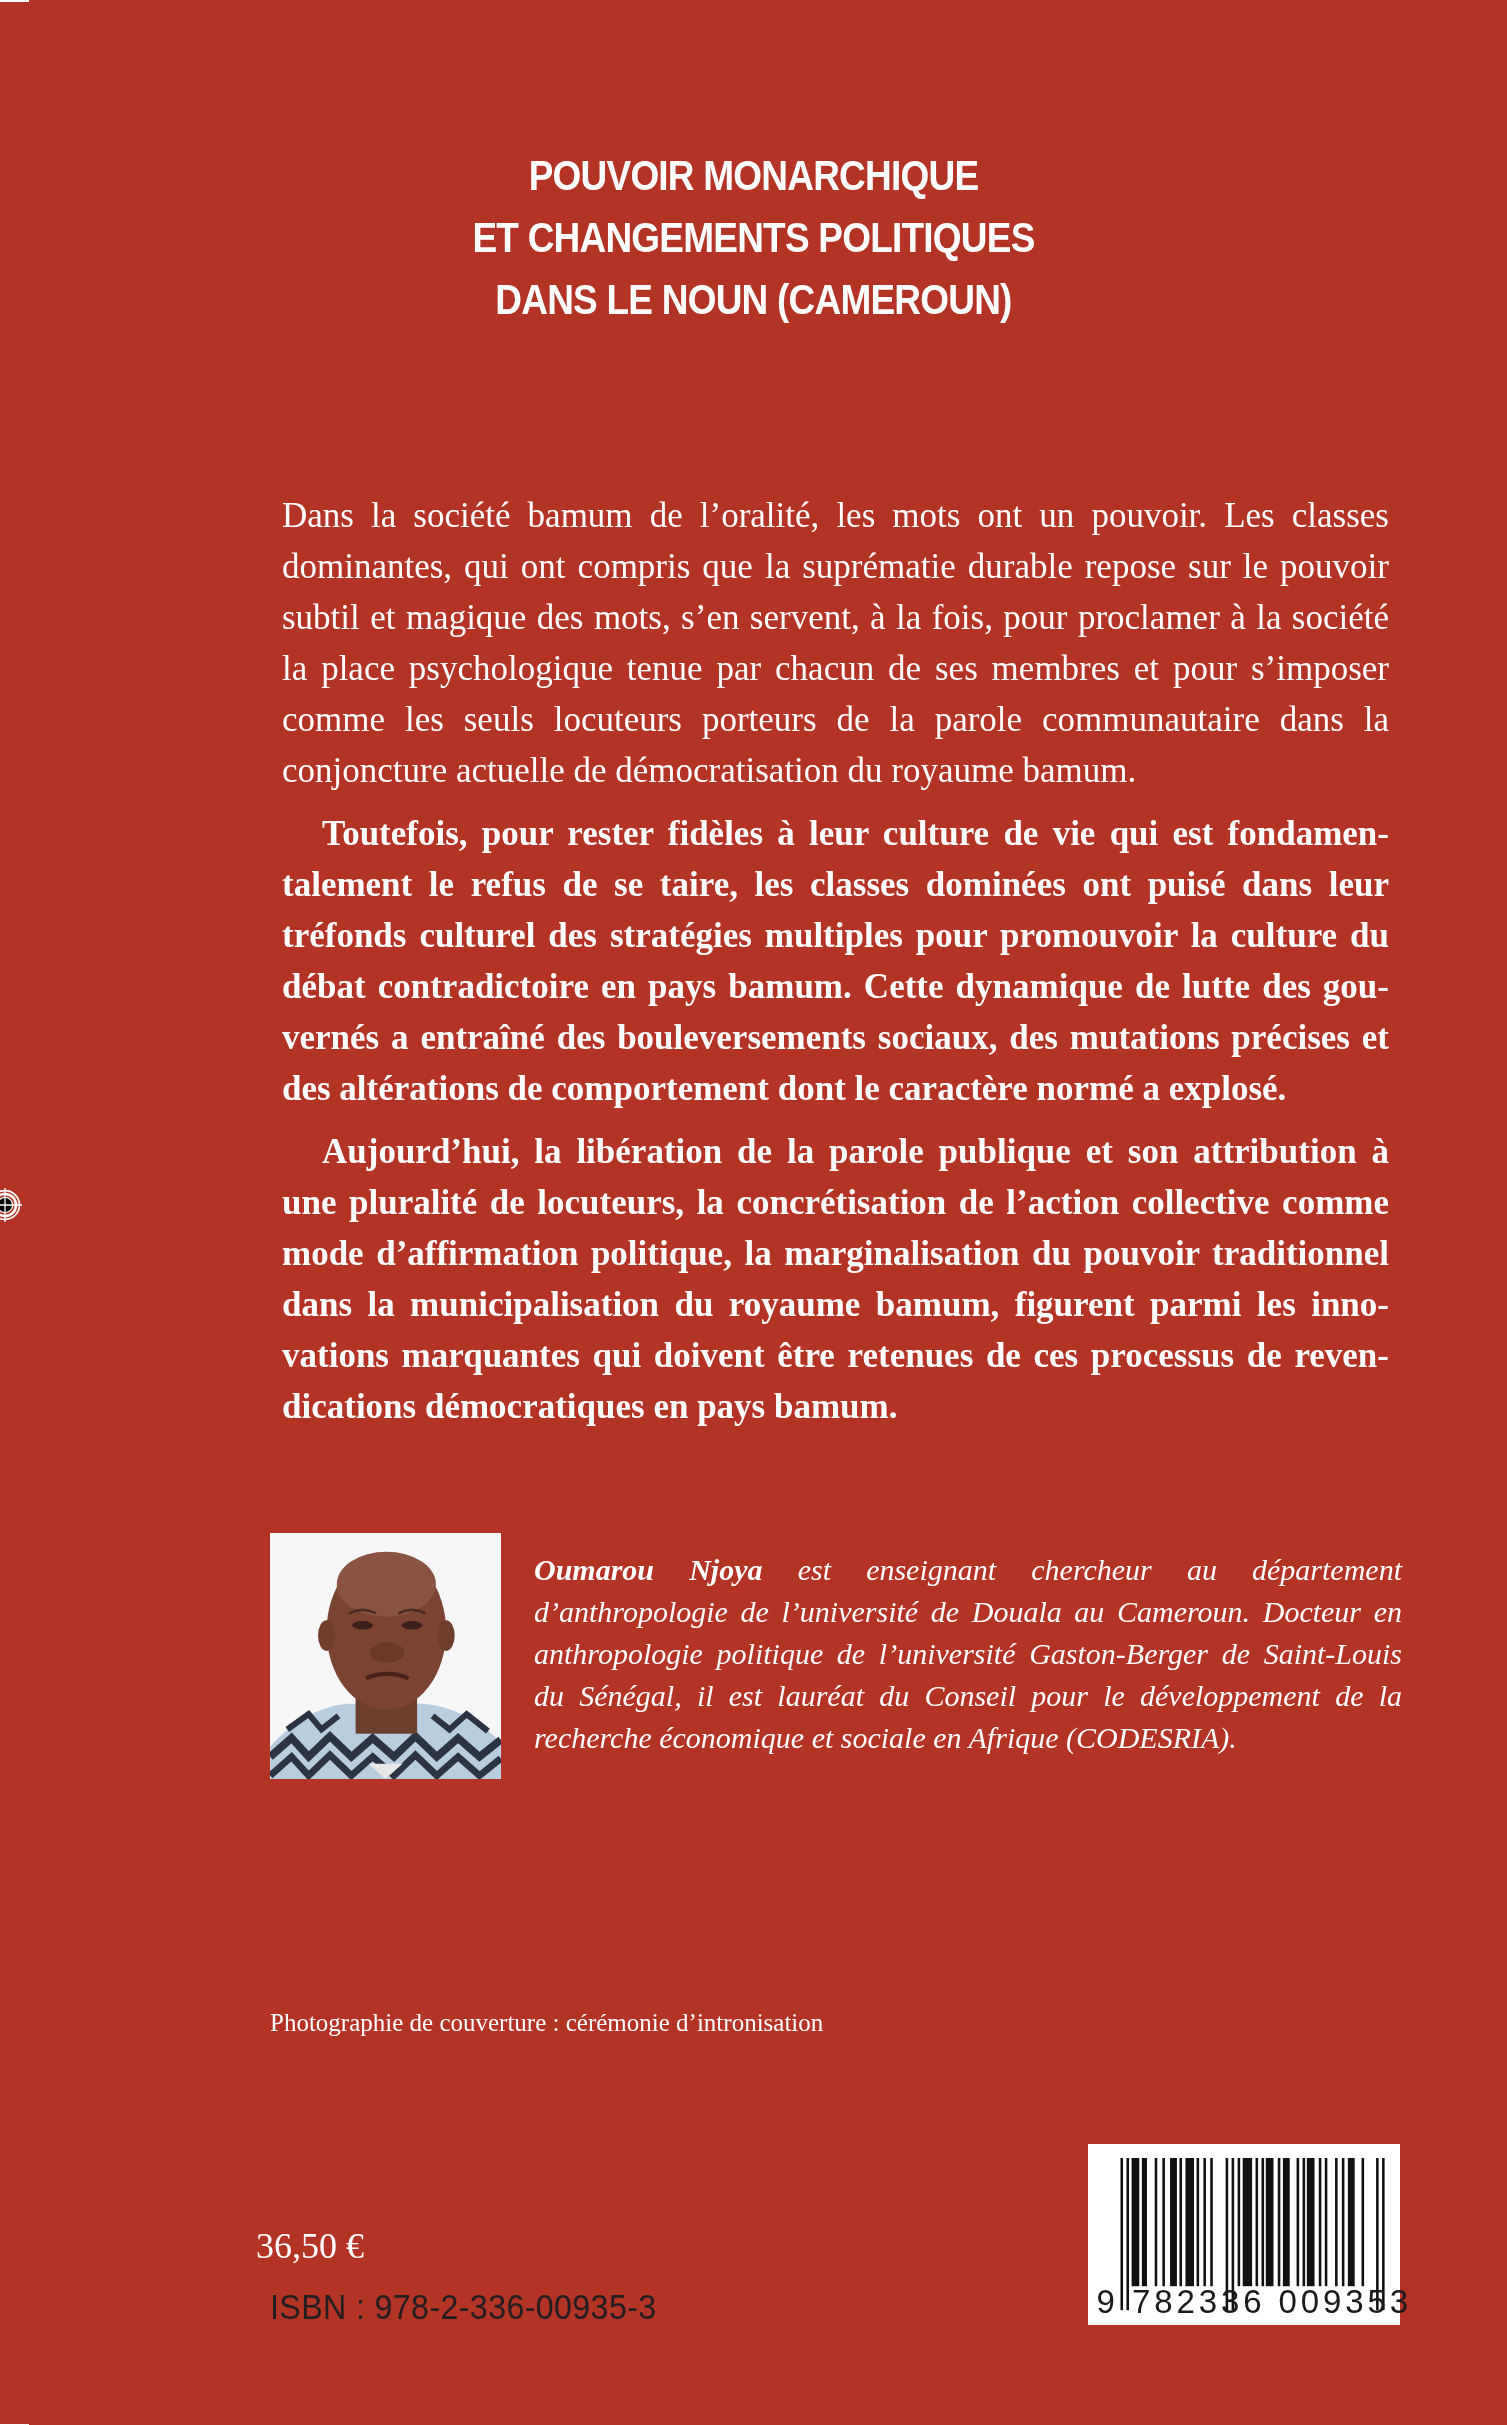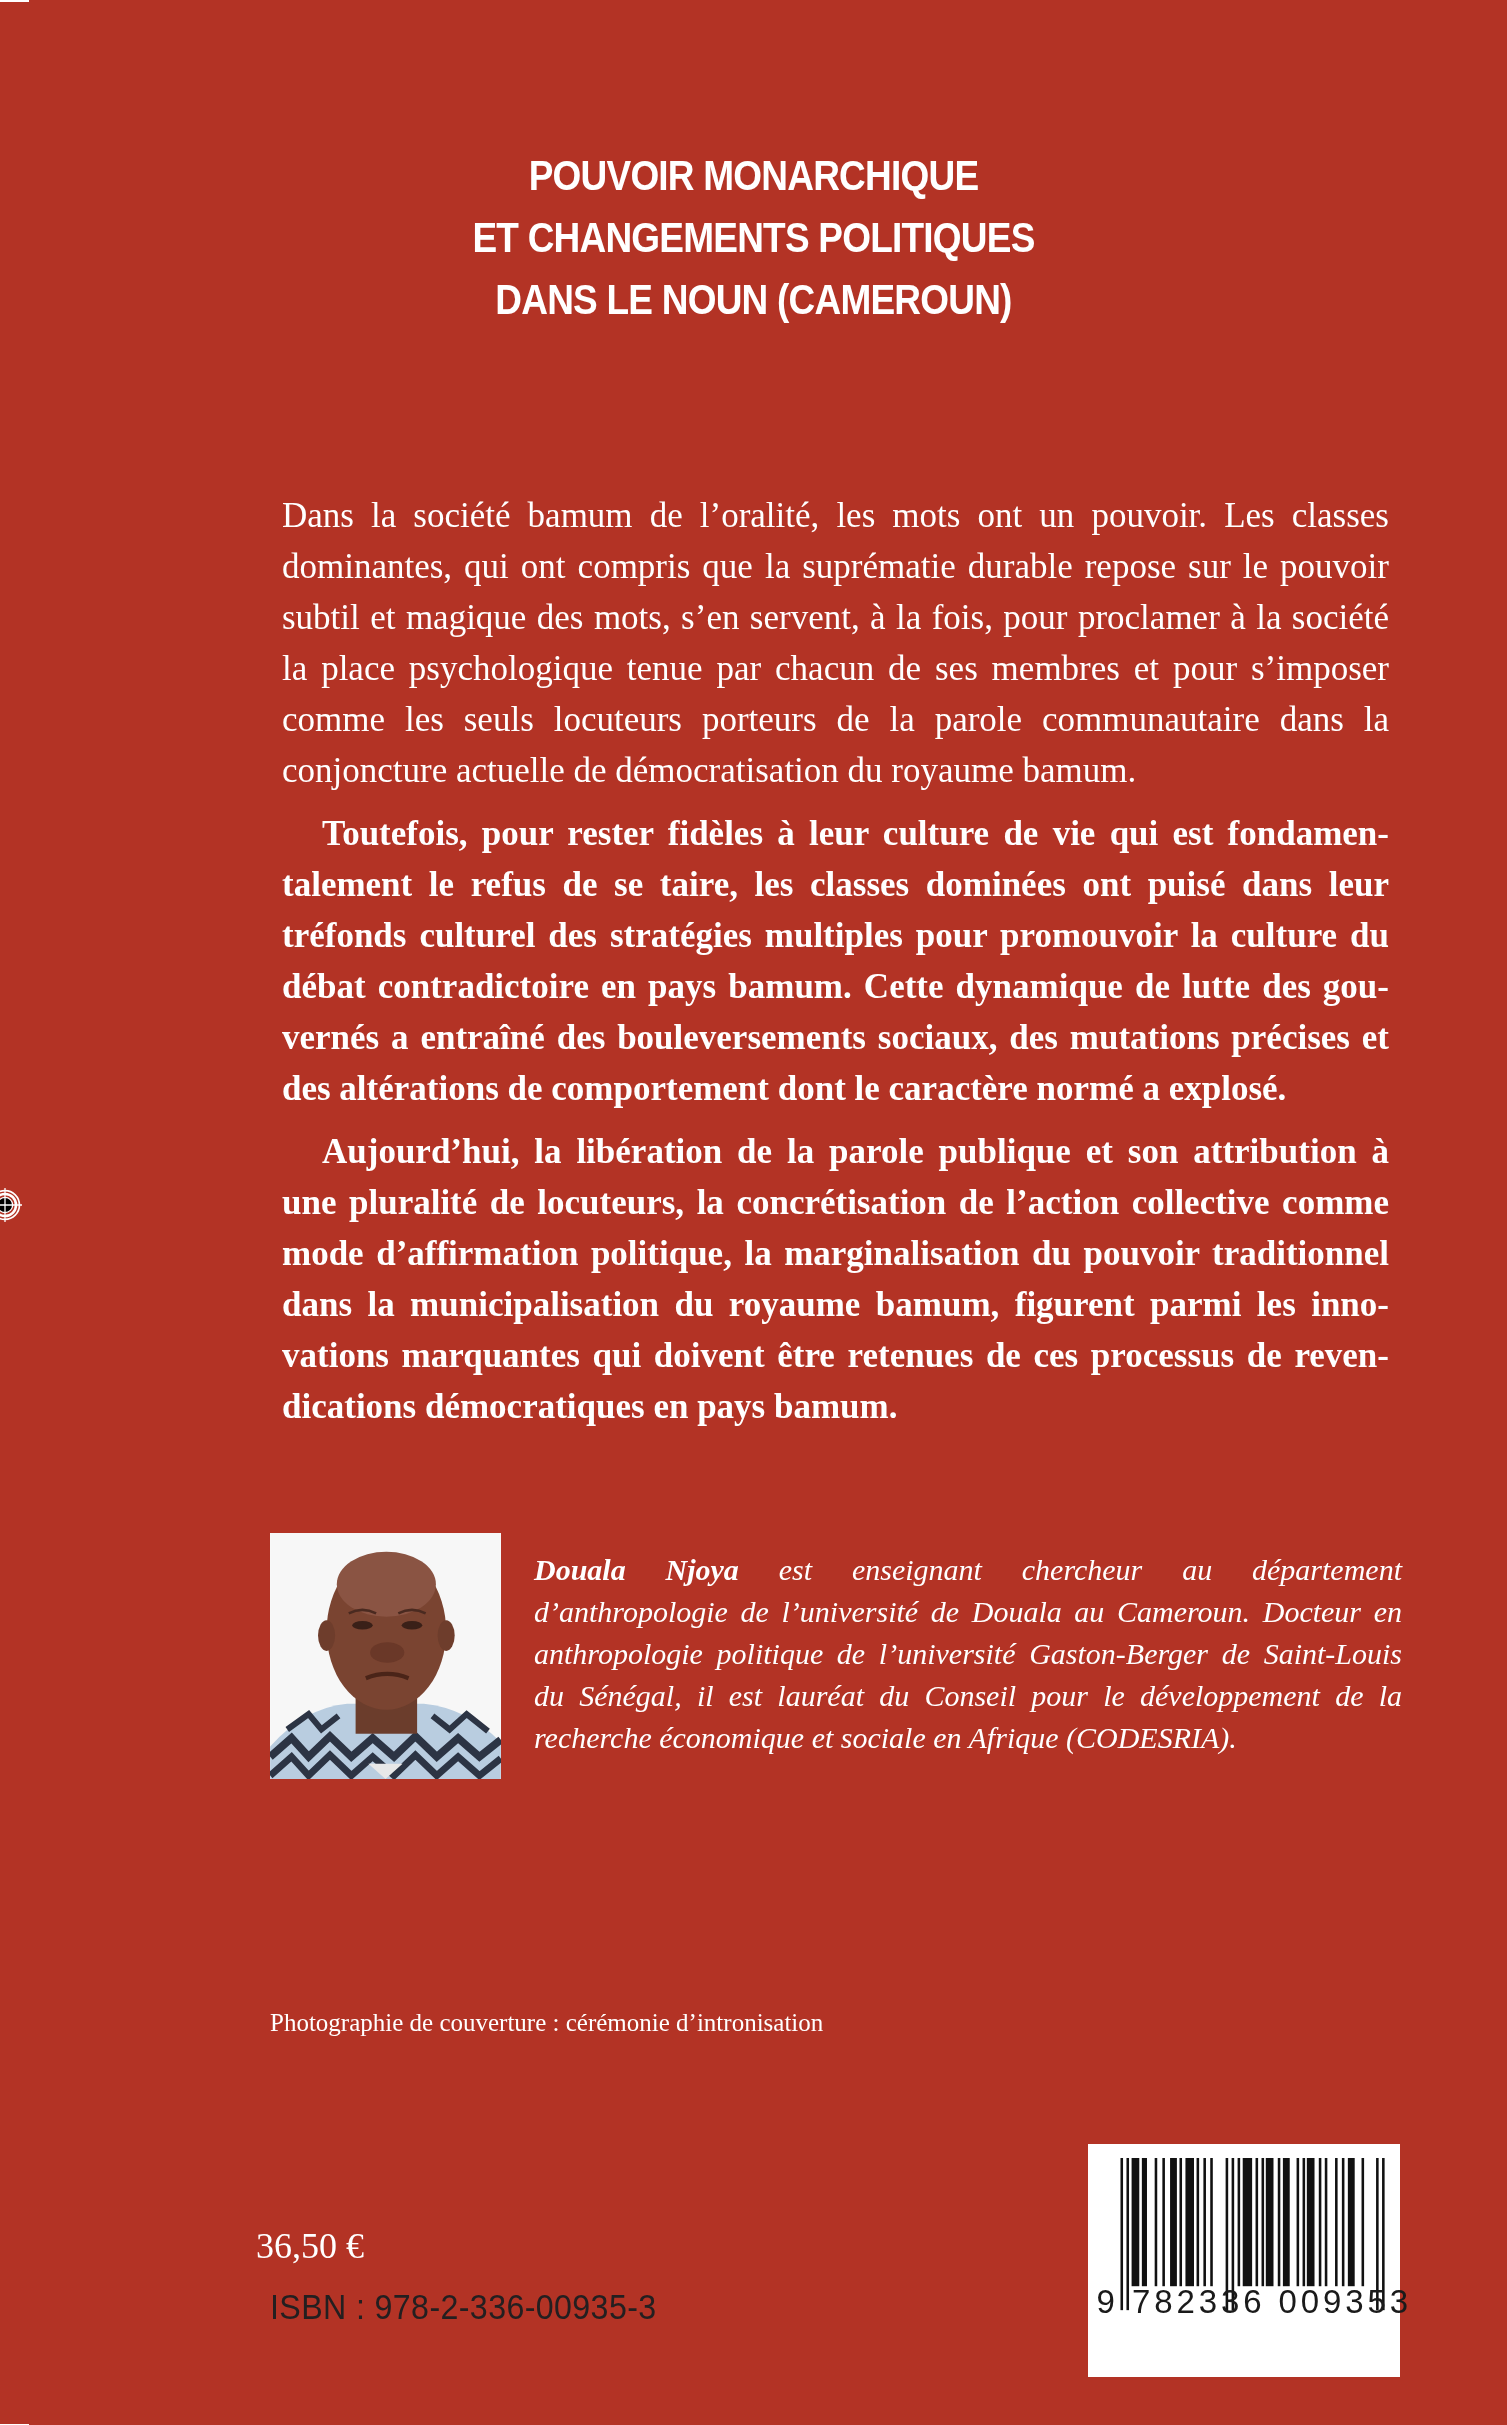--- a/index.html
+++ b/index.html
@@ -57,21 +57,21 @@
     font-family: "Liberation Serif", serif; font-size: 36px;
   }
   .isbn {
     position: absolute; left: 270px; top: 2287px;
     font-family: "Liberation Sans", sans-serif; font-size: 35px;
     color: #231f20; letter-spacing: 0.4px;
     transform: scaleX(0.92); transform-origin: left top;
   }
 
   .barcode {
-    position: absolute; left: 1088px; top: 2144px; width: 312px; height: 233px;
+    position: absolute; left: 1088px; top: 2144px; width: 312px; height: 181px;
     background: #ffffff;
   }
   .barcode svg { position: absolute; left: 0; top: 0; }
   .barcode-digits {
     position: absolute; left: 8.6px; top: 139px; width: 300px;
     font-family: "Liberation Sans", sans-serif; font-size: 33px; color: #1a1a1a;
     letter-spacing: 3.9px; white-space: nowrap;
   }
 </style>
 </head>
@@ -122,21 +122,21 @@
     <ellipse cx="166" cy="108" rx="12" ry="5" fill="#3a2018"></ellipse>
     <path d="M92 94 Q108 86 124 94" fill="none" stroke="#4a2a20" stroke-width="3"></path>
     <path d="M150 94 Q166 86 182 94" fill="none" stroke="#4a2a20" stroke-width="3"></path>
 
     <ellipse cx="137" cy="140" rx="20" ry="12" fill="#6a3828"></ellipse>
     <path d="M112 170 Q137 160 162 170" fill="none" stroke="#4a2418" stroke-width="5"></path>
   </svg>
 </div>
 
 <div class="bio">
-  <b>Douala Njoya</b><span> est enseignant chercheur au département d’anthropologie de l’université de Douala au Cameroun. Docteur en anthropologie politique de l’université Gaston-Berger de Saint-Louis du Sénégal, il est lauréat du Conseil pour le développement de la recherche économique et sociale en Afrique (CODESRIA).</span>
+  <b>Oumarou Njoya</b><span> est enseignant chercheur au département d’anthropologie de l’université de Douala au Cameroun. Docteur en anthropologie politique de l’université Gaston-Berger de Saint-Louis du Sénégal, il est lauréat du Conseil pour le développement de la recherche économique et sociale en Afrique (CODESRIA).</span>
 </div>
 
 <div class="credit">
   <div>Photographie de couverture : cérémonie d’intronisation</div>
 </div>
 
 <div class="price">36,50 €</div>
 <div class="isbn">ISBN : 978-2-336-00935-3</div>
 
 <div class="barcode">

